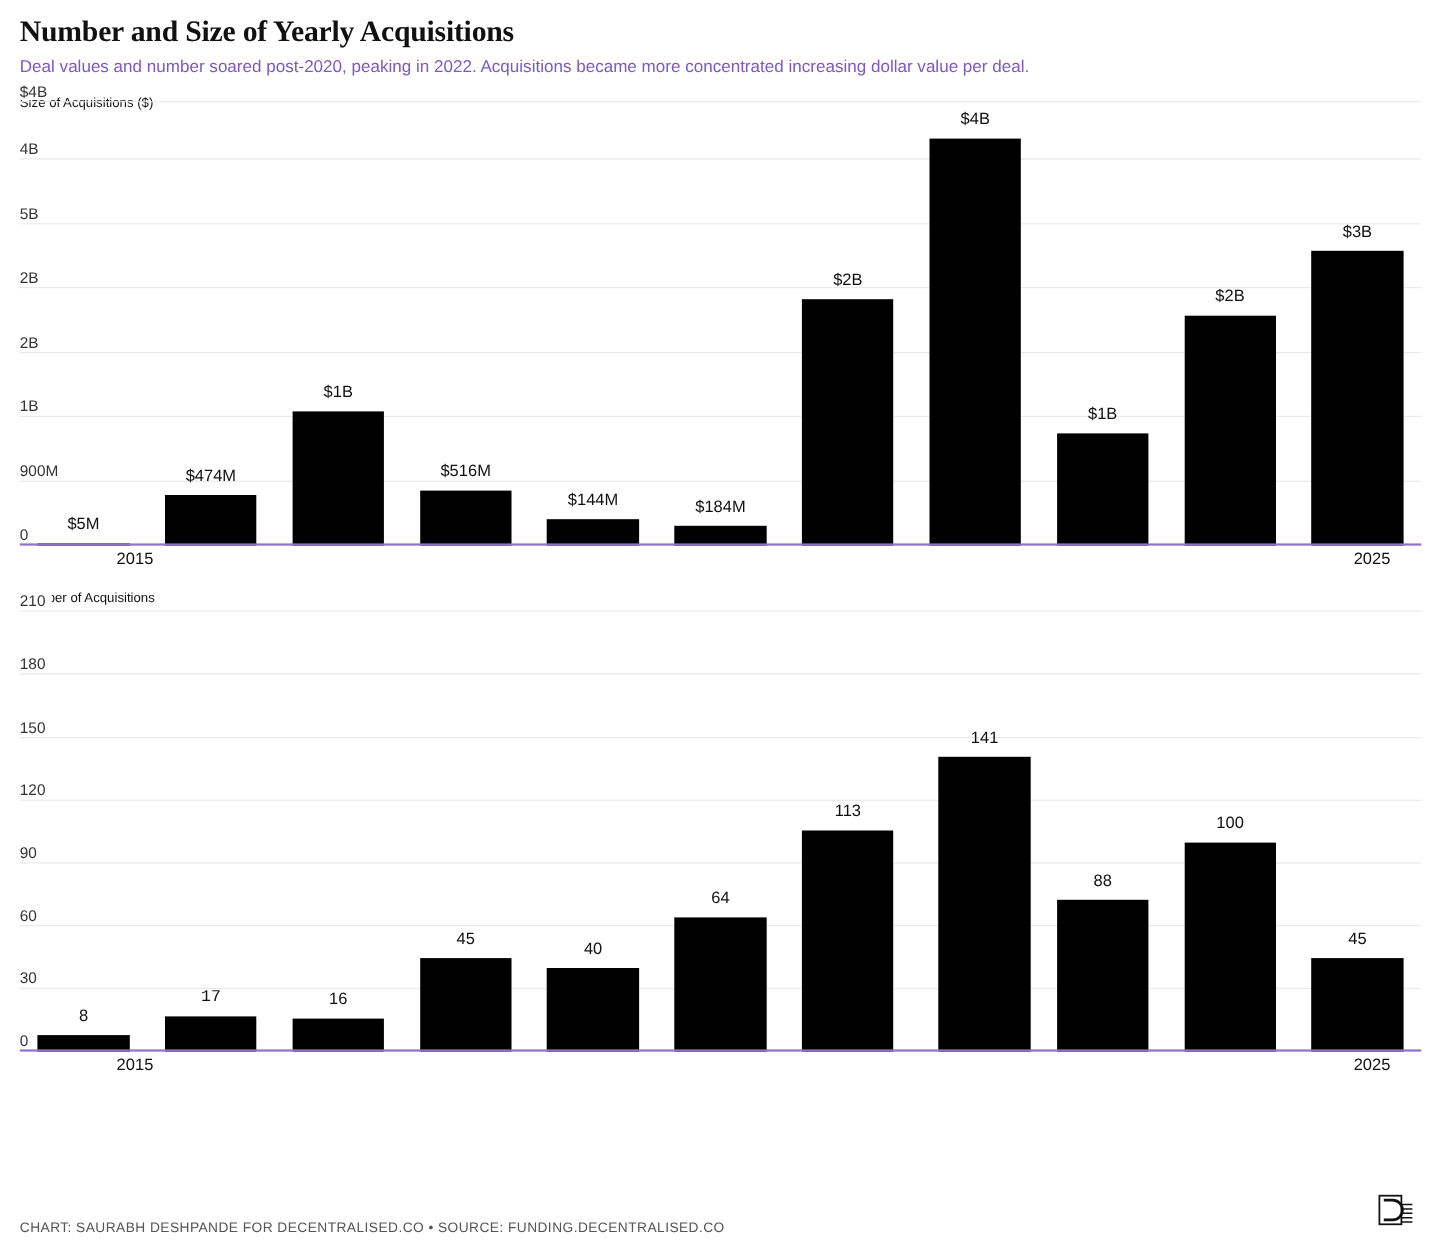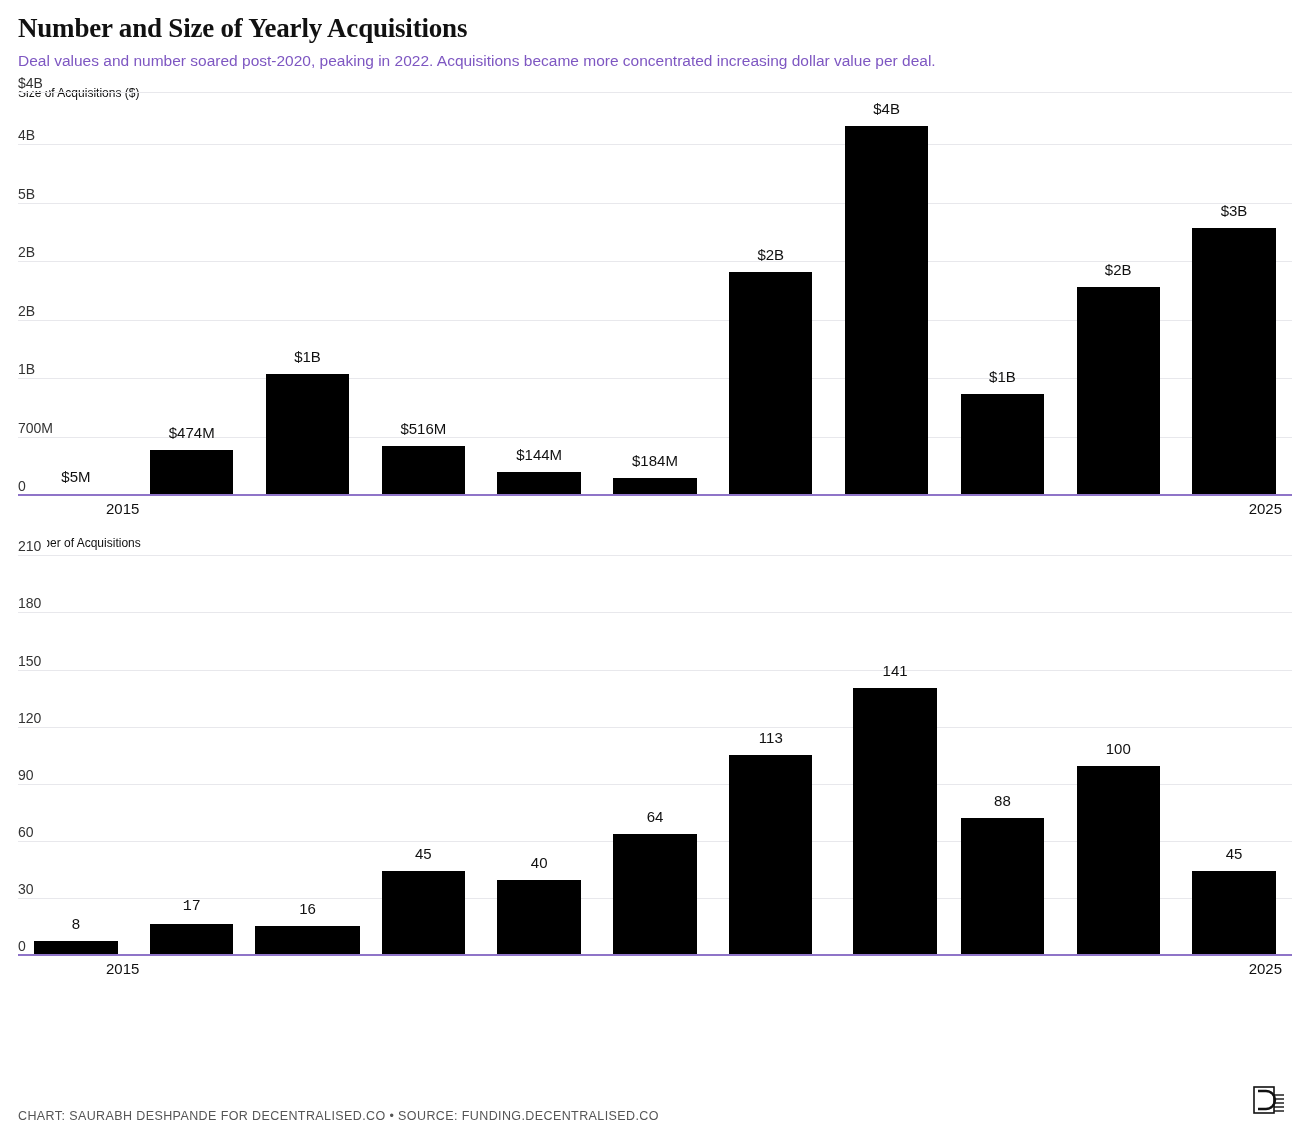--- a/index.html
+++ b/index.html
@@ -112,21 +112,21 @@
     position: relative;
     height: 26px;
   }
   .xlab {
     position: absolute;
     top: 4px;
     font-size: 15px;
     color: #111111;
   }
   .xlab.first { left: 88px; }
-  .xlab.last { right: 10px; }
+  .xlab.last { right: 28px; }
 
   .footer {
     position: absolute;
     left: 18px;
     bottom: 16px;
     font-size: 12.5px;
     letter-spacing: 0.4px;
     color: #555555;
   }
   .logo {
@@ -146,21 +146,21 @@
   <div class="subtitle">Deal values and number soared post-2020, peaking in 2022. Acquisitions became more concentrated increasing dollar value per deal.</div>
 
   <div class="section-label">Size of Acquisitions ($)</div>
   <div class="chart">
     <div class="plot" id="plot1" style="height:390px;">
       <div class="gridlines" id="grid1">
           <div class="gridrow" style="bottom: 0px;">
             <span class="ytick">0</span>
           </div>
           <div class="gridrow" style="bottom: 58.5px;">
-            <span class="ytick">700M</span>
+            <span class="ytick">900M</span>
           </div>
           <div class="gridrow" style="bottom: 117px;">
             <span class="ytick">1B</span>
           </div>
           <div class="gridrow" style="bottom: 175.5px;">
             <span class="ytick">2B</span>
           </div>
           <div class="gridrow" style="bottom: 234px;">
             <span class="ytick">2B</span>
           </div>
@@ -273,21 +273,21 @@
             <div class="bar" style="background: rgb(0, 0, 0); height: 15.2381px;">
               <span class="bar-label">8</span>
             </div>
           </div>
           <div class="barslot">
             <div class="bar" style="background: rgb(0, 0, 0); height: 32.381px; font-family: Liberation Mono, monospace;">
               <span class="bar-label">17</span>
             </div>
           </div>
           <div class="barslot">
-            <div class="bar" style="background: rgb(0, 0, 0); height: 30.4762px; padding-left: 21px;">
+            <div class="bar" style="background: rgb(0, 0, 0); height: 30.4762px;">
               <span class="bar-label">16</span>
             </div>
           </div>
           <div class="barslot">
             <div class="bar" style="background: rgb(0, 0, 0); height: 85.7143px;">
               <span class="bar-label">45</span>
             </div>
           </div>
           <div class="barslot">
             <div class="bar" style="background: rgb(0, 0, 0); height: 76.1905px;">

